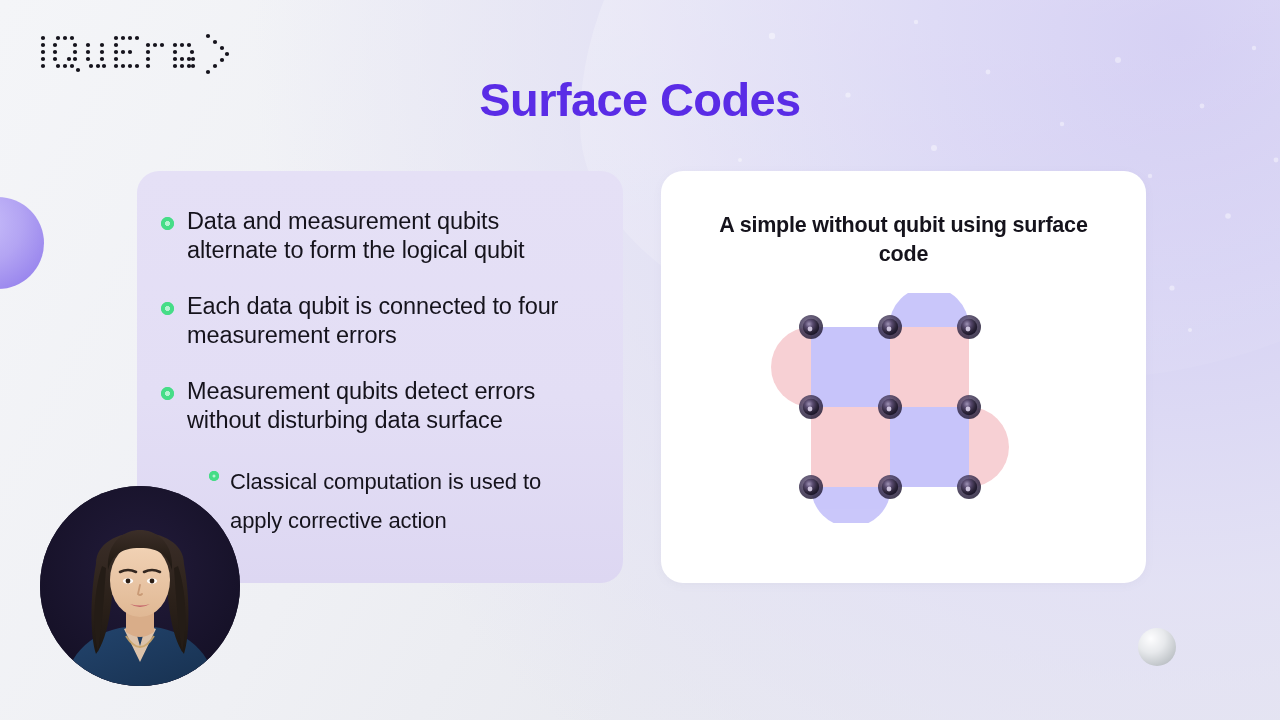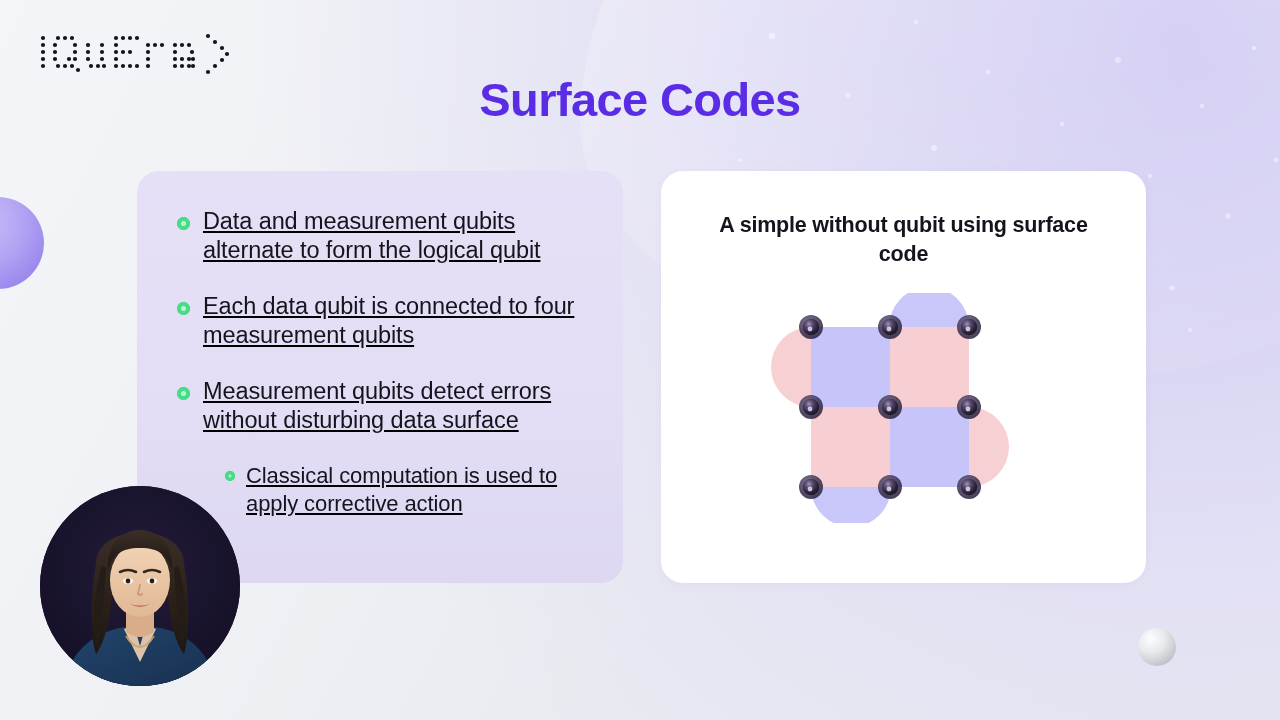--- a/index.html
+++ b/index.html
@@ -73,22 +73,21 @@
   
   .bullets-panel {
     position: absolute;
     left: 137px;
     top: 171px;
     width: 486px;
     height: 412px;
     background: linear-gradient(180deg, #e5e0f6 0%, #e3def5 55%, #ddd7f2 100%);
     border-radius: 22px;
     box-sizing: border-box;
-    padding: 36px 34px 20px 40px;
-    text-decoration: underline;
+    padding: 36px 34px 20px 24px;
   }
   .bullet-row {
     display: flex;
     align-items: flex-start;
     margin-bottom: 27px;
   }
   .bullet-row.sub {
     margin-left: 48px;
     margin-bottom: 0;
   }
@@ -111,21 +110,21 @@
   }
   .bullet-text {
     font-size: 23.5px;
     line-height: 29px;
     color: #15131c;
     max-width: 400px;
     letter-spacing: -0.1px;
   }
   .bullet-row.sub .bullet-text {
     font-size: 22px;
-    line-height: 28px;
+    line-height: 39px;
     max-width: 370px;
   }
 
   
   .figure-card {
     position: absolute;
     left: 661px;
     top: 171px;
     width: 485px;
     height: 412px;
@@ -304,21 +303,21 @@
 
   <div class="bullets-panel">
 
     <div class="bullet-row">
       <span class="bullet-dot"></span>
       <span class="bullet-text">Data and measurement qubits alternate to form the logical qubit</span>
     </div>
 
     <div class="bullet-row">
       <span class="bullet-dot"></span>
-      <span class="bullet-text">Each data qubit is connected to four measurement qubits</span>
+      <span class="bullet-text">Each data qubit is connected to four measurement errors</span>
     </div>
 
     <div class="bullet-row">
       <span class="bullet-dot"></span>
       <span class="bullet-text">Measurement qubits detect errors without disturbing data surface</span>
     </div>
 
     <div class="bullet-row sub">
       <span class="bullet-dot"></span>
       <span class="bullet-text">Classical computation is used to apply corrective action</span>

